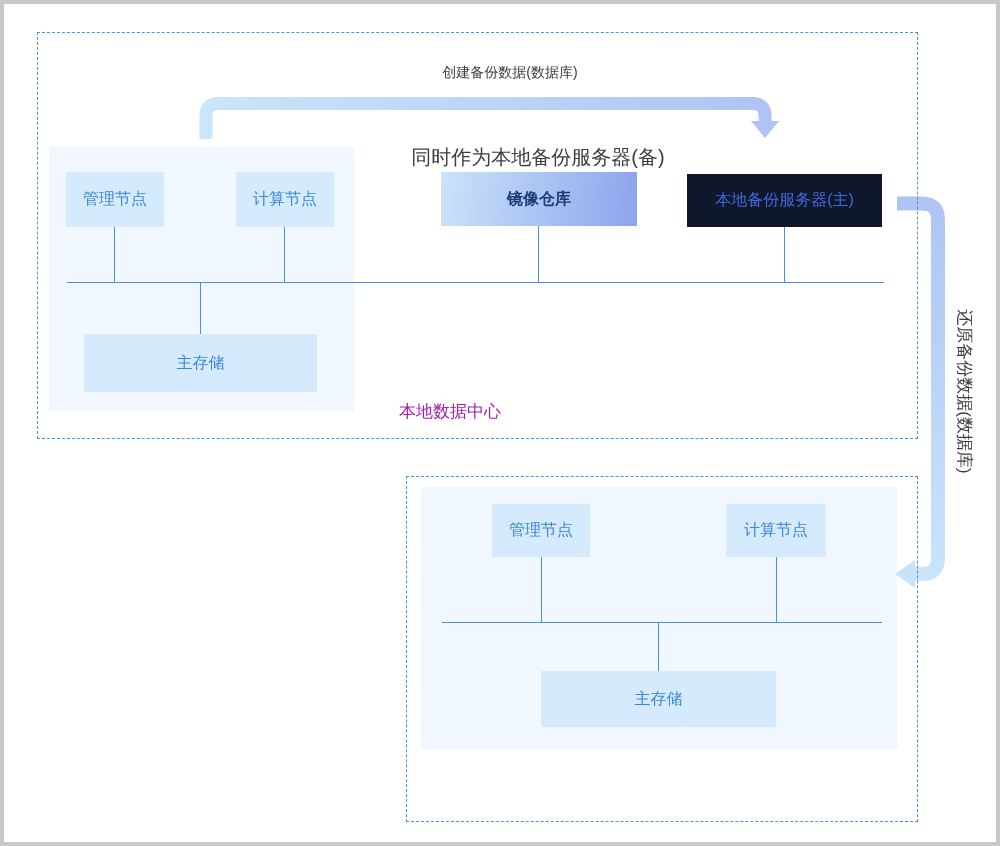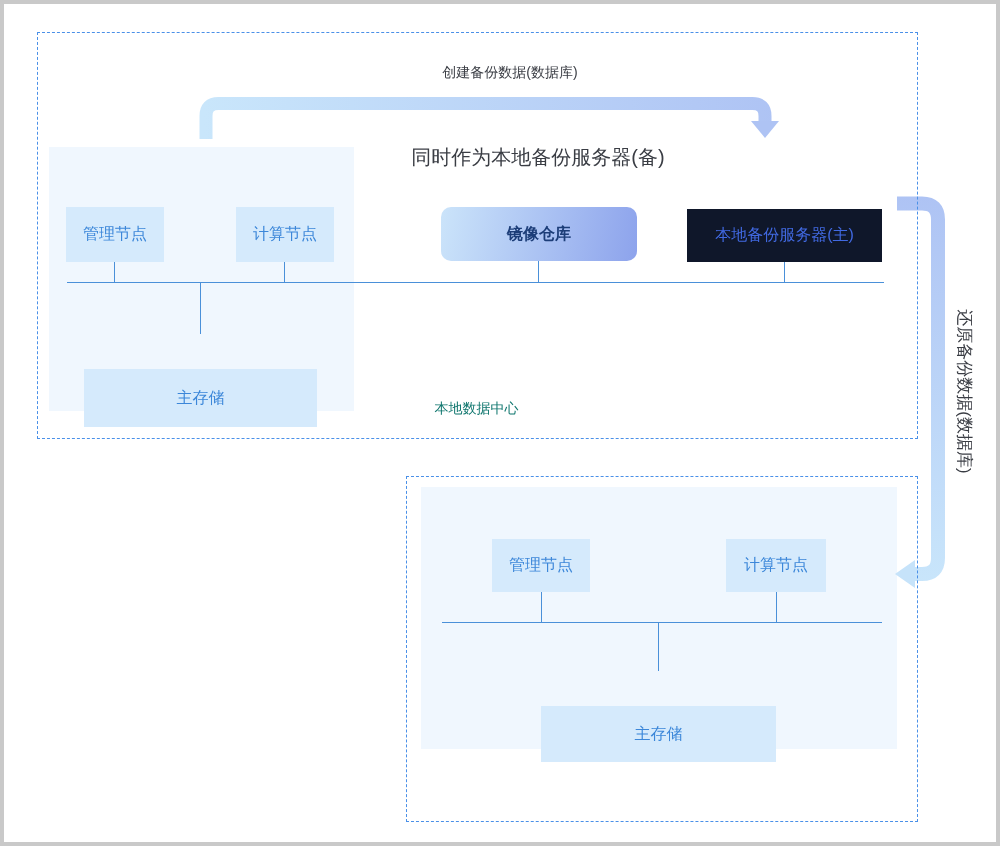--- a/index.html
+++ b/index.html
@@ -42,27 +42,26 @@
   .node {
     position: absolute;
     display: flex;
     align-items: center;
     justify-content: center;
     background: #d5eafc;
     color: #3c87d9;
     font-size: 16px;
     z-index: 4;
     white-space: nowrap;
-    margin-top: 35px;
   }
   .n-mgmt1    { left: 62px;  top: 168px; width: 98px;  height: 55px; }
   .n-comp1    { left: 232px; top: 168px; width: 98px;  height: 55px; }
   .n-mirror   { left: 437px; top: 168px; width: 196px; height: 54px;
                 background: linear-gradient(100deg, #cbe4fa 0%, #8da3ec 100%);
-                color: #1c3d78; font-weight: 600; border-radius: 10px; }
+                color: #1c3d78; font-weight: 600; }
   .n-backup   { left: 683px; top: 170px; width: 195px; height: 53px;
                 background: #0f172a; color: #4169e1; }
   .n-storage1 { left: 80px;  top: 330px; width: 233px; height: 58px; }
   .n-mgmt2    { left: 488px; top: 500px; width: 98px;  height: 53px; }
   .n-comp2    { left: 722px; top: 500px; width: 100px; height: 53px; }
   .n-storage2 { left: 537px; top: 667px; width: 235px; height: 56px; }
 
   
   .hline, .vline { position: absolute; background: #4a90d9; z-index: 2; }
   .hline { height: 1px; }
@@ -88,23 +87,22 @@
   }
   .t-create { left: 346px; top: 60px;  width: 320px; font-size: 14px; }
   .t-note   { left: 374px; top: 140px; width: 320px; font-size: 20px; }
   .t-restore {
     left: 864px; top: 376px; width: 192px; font-size: 17px;
     transform: rotate(90deg);
     transform-origin: center center;
   }
   .dc-label {
     position: absolute;
-    color: #0f766e;
-    font-size: 14px;
-    text-align: center;
+    color: #a21caf;
+    font-size: 17px;
     z-index: 5;
     white-space: nowrap;
   }
   .l-dc1 { left: 395px; top: 396px; width: 155px; }
   .l-dc2 { left: 567px; top: 778px; width: 200px; }
 
   .arrows {
     position: absolute;
     left: 0; top: 0;
     z-index: 2;

